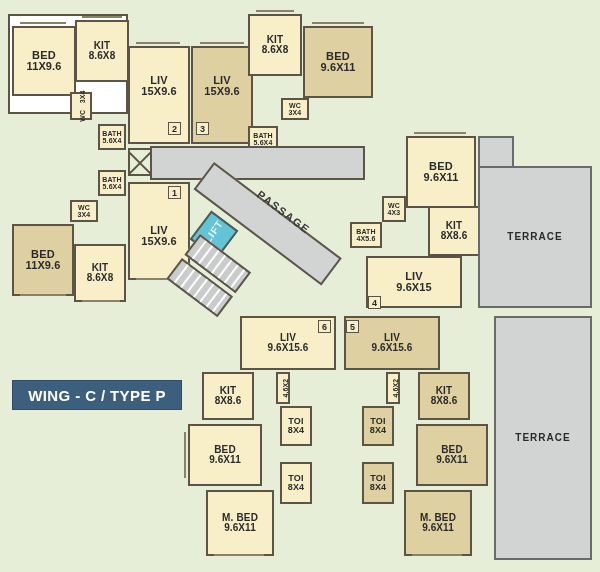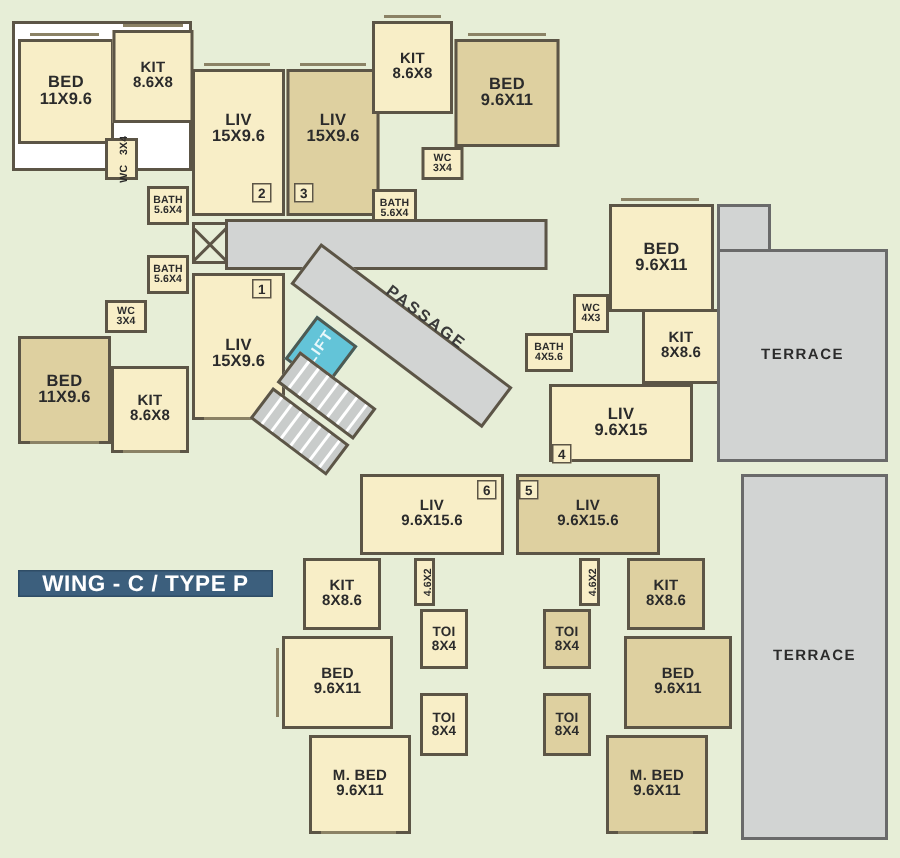--- a/index.html
+++ b/index.html
@@ -344,17 +344,17 @@
   <div class="room t7 rot" style="left:386px;top:372px;width:14px;height:32px;">
     <div class="inner">
       <span class="dim">4.6X2</span>
     </div>
   </div>
 
   <div class="room terrace t10" style="left:494px;top:316px;width:98px;height:244px;">
     <span class="nm" style="font-size:10px;letter-spacing:1px;">TERRACE</span>
   </div>
 
-  <div class="wing" style="left:12px;top:380px;width:170px;height:18px;">
+  <div class="wing" style="left:12px;top:380px;width:170px;height:30px;">
     <span>WING - C / TYPE P</span>
   </div>
 
 </div>
 
 </body></html>

